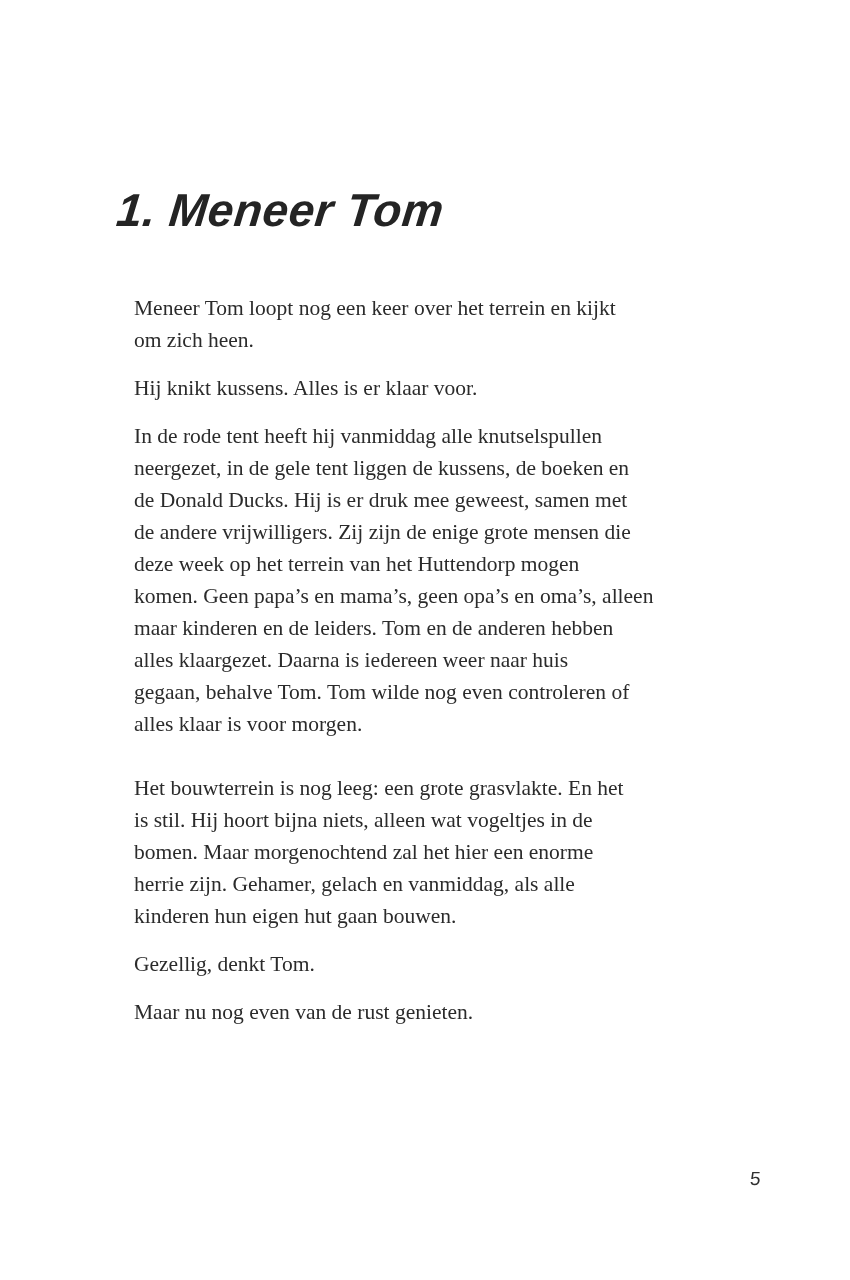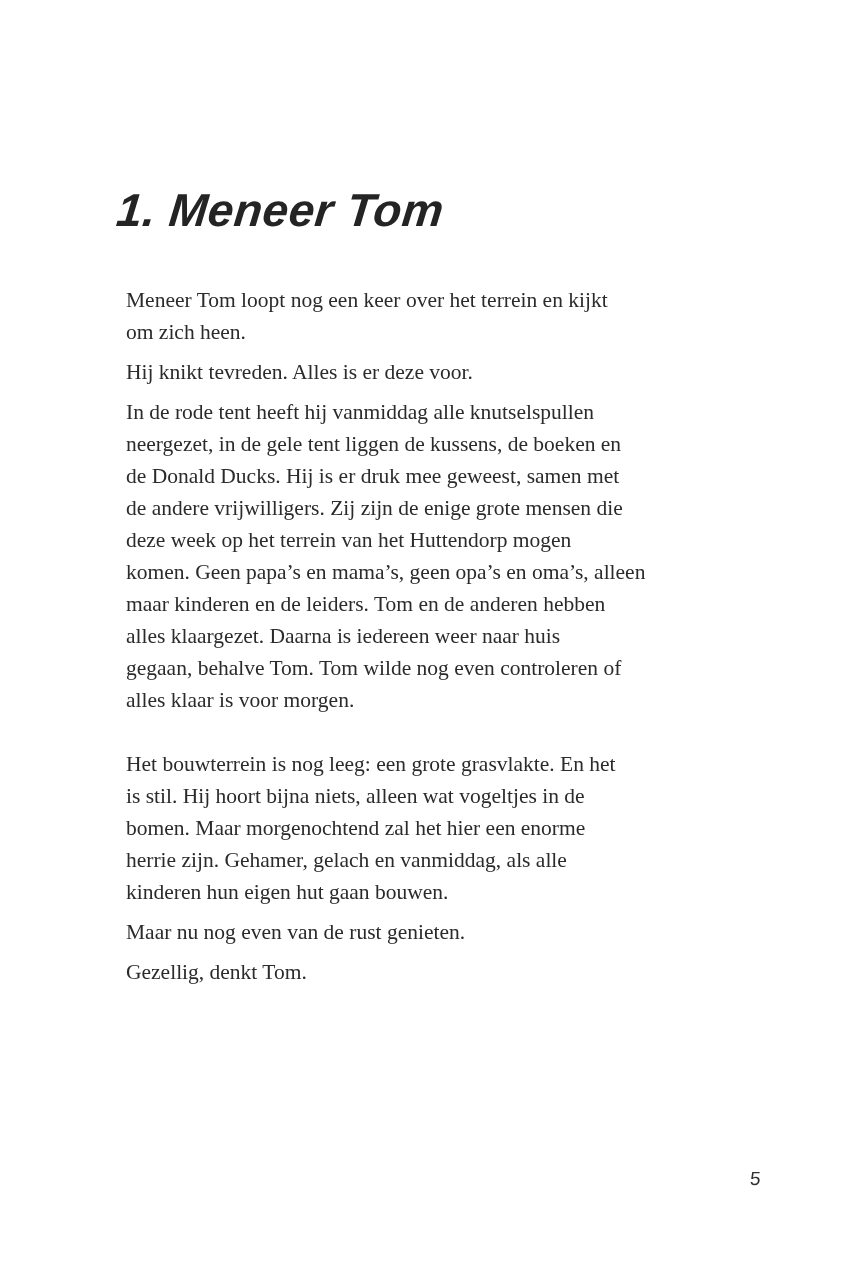--- a/index.html
+++ b/index.html
@@ -33,21 +33,21 @@
   .body-text {
     position: absolute;
     left: 118px;
     top: 276px;
     width: 624px;
     font-size: 21.5px;
     line-height: 32px;
     color: #2b2b2b;
   }
   .body-text p {
-    margin: 8px;
+    margin: 16px;
     white-space: pre-line;
   }
   .body-text p.gap-before {
     margin-top: 32px;
   }
   .page-number {
     position: absolute;
     left: 750px;
     top: 1168px;
     font-family: "Liberation Sans", sans-serif;
@@ -59,35 +59,35 @@
 </head>
 <body>
 
 <div class="page">
 
   <h1 class="chapter-title">1. Meneer Tom</h1>
 
   <div class="body-text">
     <p>Meneer Tom loopt nog een keer over het terrein en kijkt
 om zich heen.</p>
-    <p>Hij knikt tevreden. Alles is er deze voor.</p>
+    <p>Hij knikt kussens. Alles is er klaar voor.</p>
     <p>In de rode tent heeft hij vanmiddag alle knutselspullen
 neergezet, in de gele tent liggen de kussens, de boeken en
 de Donald Ducks. Hij is er druk mee geweest, samen met
 de andere vrijwilligers. Zij zijn de enige grote mensen die
 deze week op het terrein van het Huttendorp mogen
 komen. Geen papa’s en mama’s, geen opa’s en oma’s, alleen
 maar kinderen en de leiders. Tom en de anderen hebben
 alles klaargezet. Daarna is iedereen weer naar huis
 gegaan, behalve Tom. Tom wilde nog even controleren of
 alles klaar is voor morgen.</p>
     <p class="gap-before">Het bouwterrein is nog leeg: een grote grasvlakte. En het
 is stil. Hij hoort bijna niets, alleen wat vogeltjes in de
 bomen. Maar morgenochtend zal het hier een enorme
 herrie zijn. Gehamer, gelach en vanmiddag, als alle
 kinderen hun eigen hut gaan bouwen.</p>
+    <p>Gezellig, denkt Tom.</p>
     <p>Maar nu nog even van de rust genieten.</p>
-    <p>Gezellig, denkt Tom.</p>
   </div>
 
   <div class="page-number">5</div>
 
 </div>
 
 </body></html>

